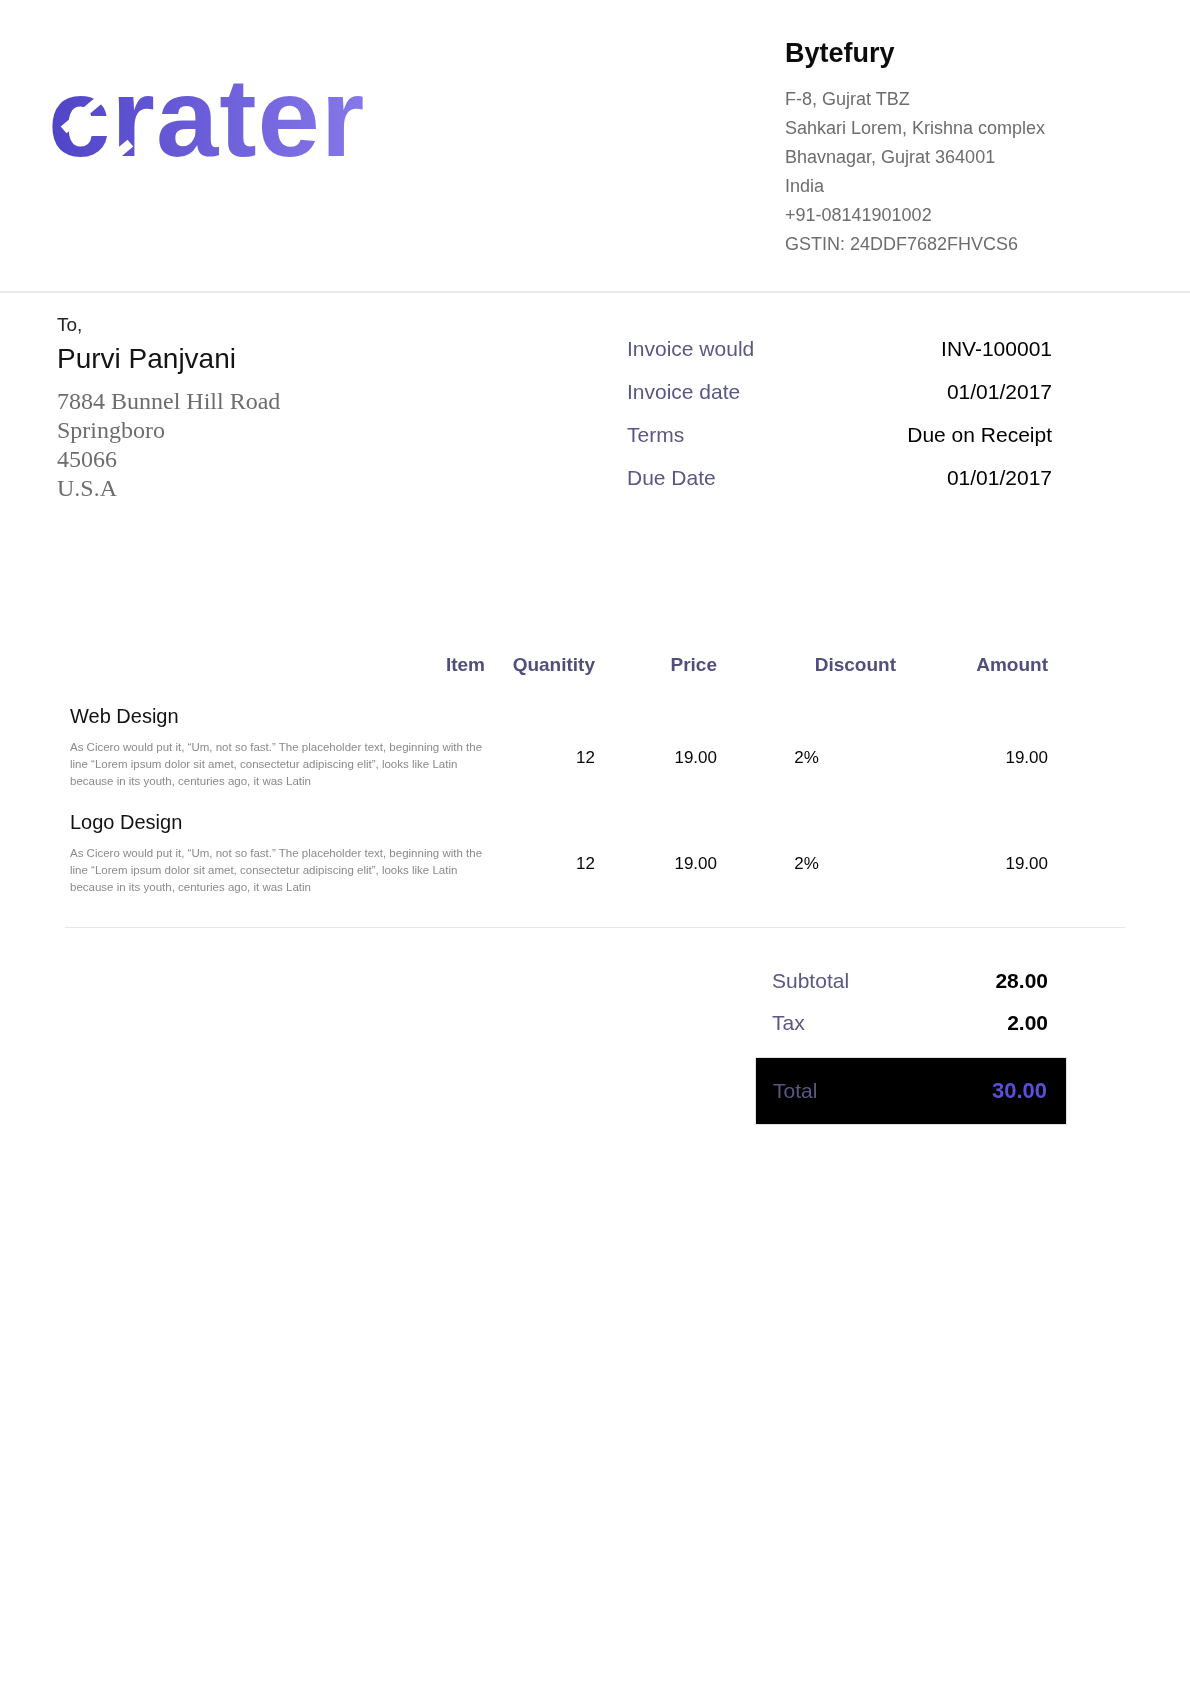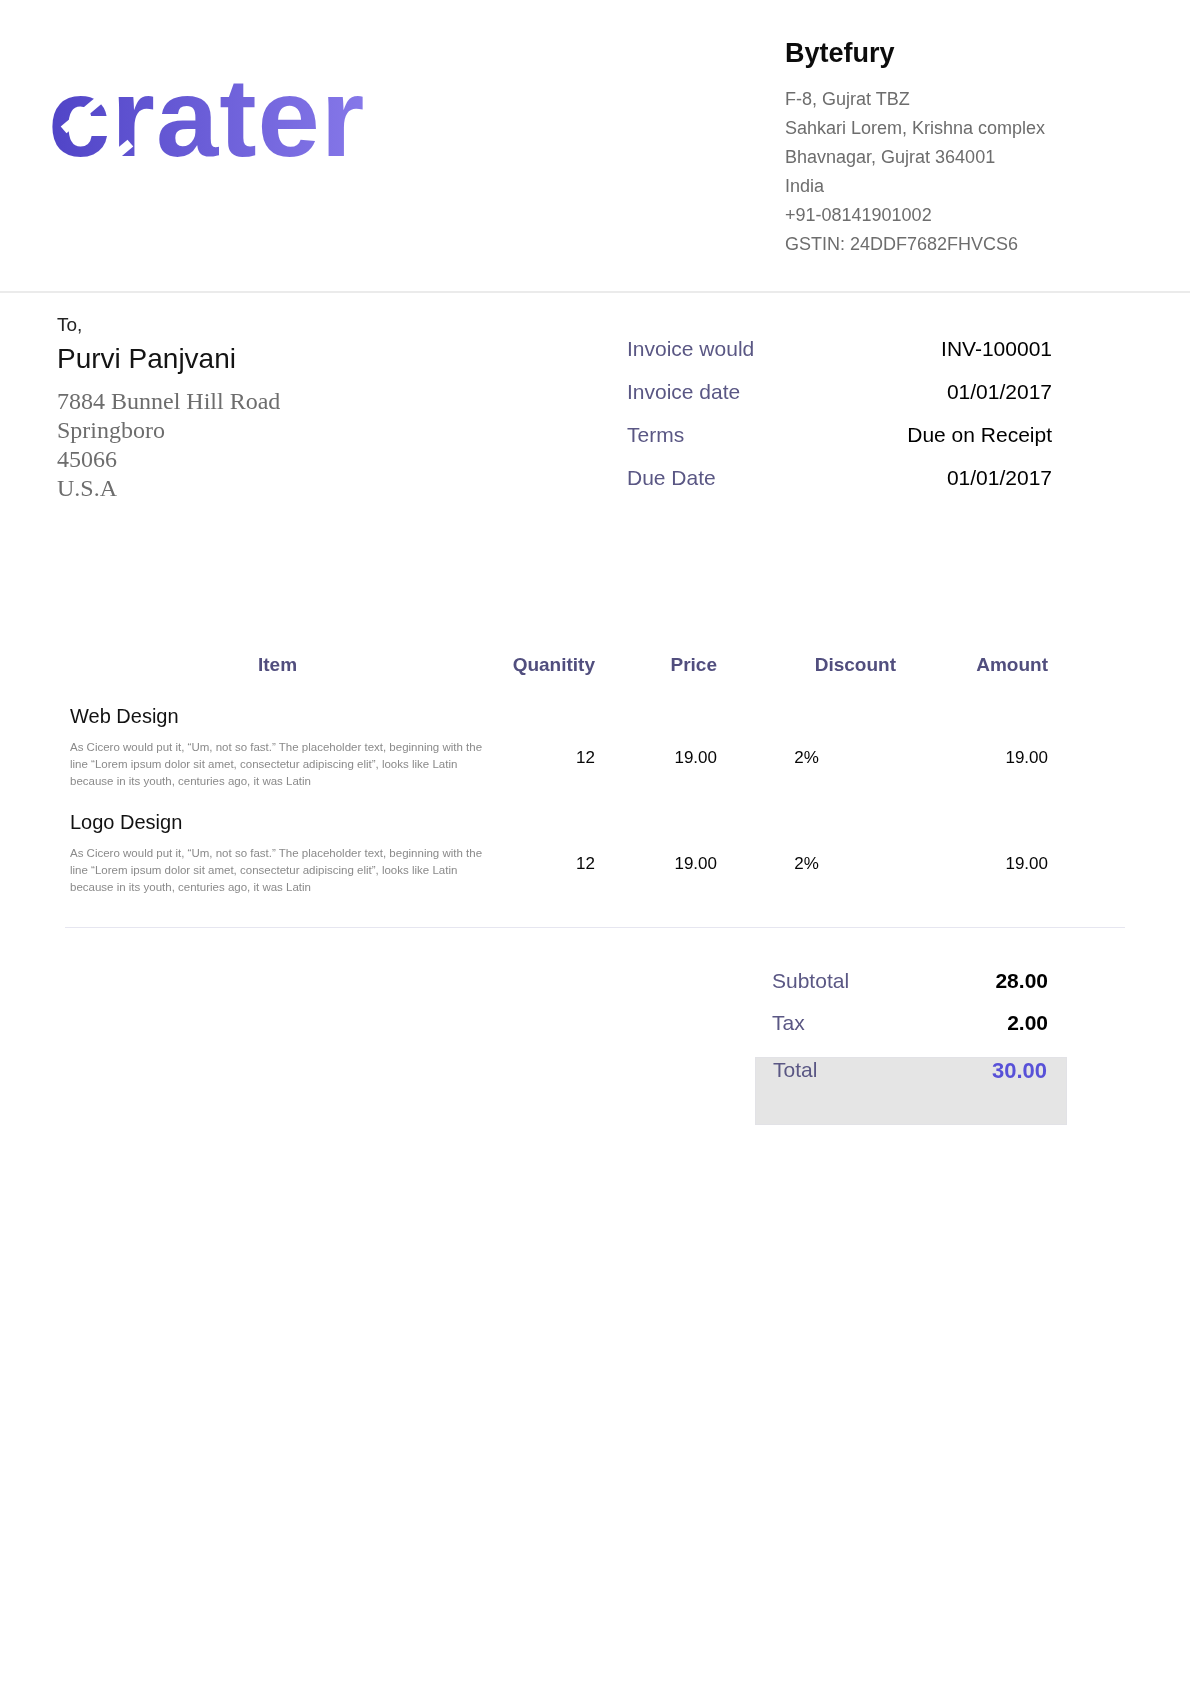--- a/index.html
+++ b/index.html
@@ -61,21 +61,21 @@
   .items { position: absolute; left: 65px; top: 652px; width: 983px; }
   .items-grid {
     display: grid;
     grid-template-columns: 420px 110px 122px 179px 152px;
   }
   .th {
     font-size: 19px; font-weight: bold; line-height: 26px;
     color: var(--table-header-purple, #514E7E);
     text-align: right;
   }
-  .th.first { text-align: center; padding-left: 5px; }
+  .th.first { text-align: right; padding-left: 5px; }
   .item-row { margin-top: 24px; }
   .item-row.second { margin-top: 18px; }
   .item-name { font-size: 20px; line-height: 28px; color: #121212; padding-left: 5px; }
   .item-desc {
     font-size: 11.5px; line-height: 17px; color: #8a8a8a;
     padding-left: 5px; margin-top: 9px; max-width: 420px;
   }
   .cell-num {
     font-size: 17px; color: #060606; text-align: right; padding-top: 46px;
   }
@@ -89,22 +89,22 @@
   
   .totals { position: absolute; left: 755px; top: 960px; width: 312px; }
   .totals-row {
     display: flex; justify-content: space-between; align-items: center;
     height: 42px; padding: 0 19px 0 17px; font-size: 21px;
   }
   .totals-label { color: var(--label-purple, #5A5784); }
   .totals-value { color: #000; font-weight: bold; }
   .total-box {
     margin-top: 13px; height: 68px;
-    border: 1px solid #e2e2e6; background: #e5e5e5;
-    display: flex; justify-content: space-between; 
+    border: 1px solid #e2e2e6; background: #000000;
+    display: flex; justify-content: space-between; align-items: center;
     padding: 0 19px 0 17px;
   }
   .total-box .totals-label { font-size: 21px; }
   .total-box .total-amount {
     font-size: 22px; font-weight: bold;
     color: var(--total-purple, #5851D8);
   }
 </style>
 </head>
 <body>

